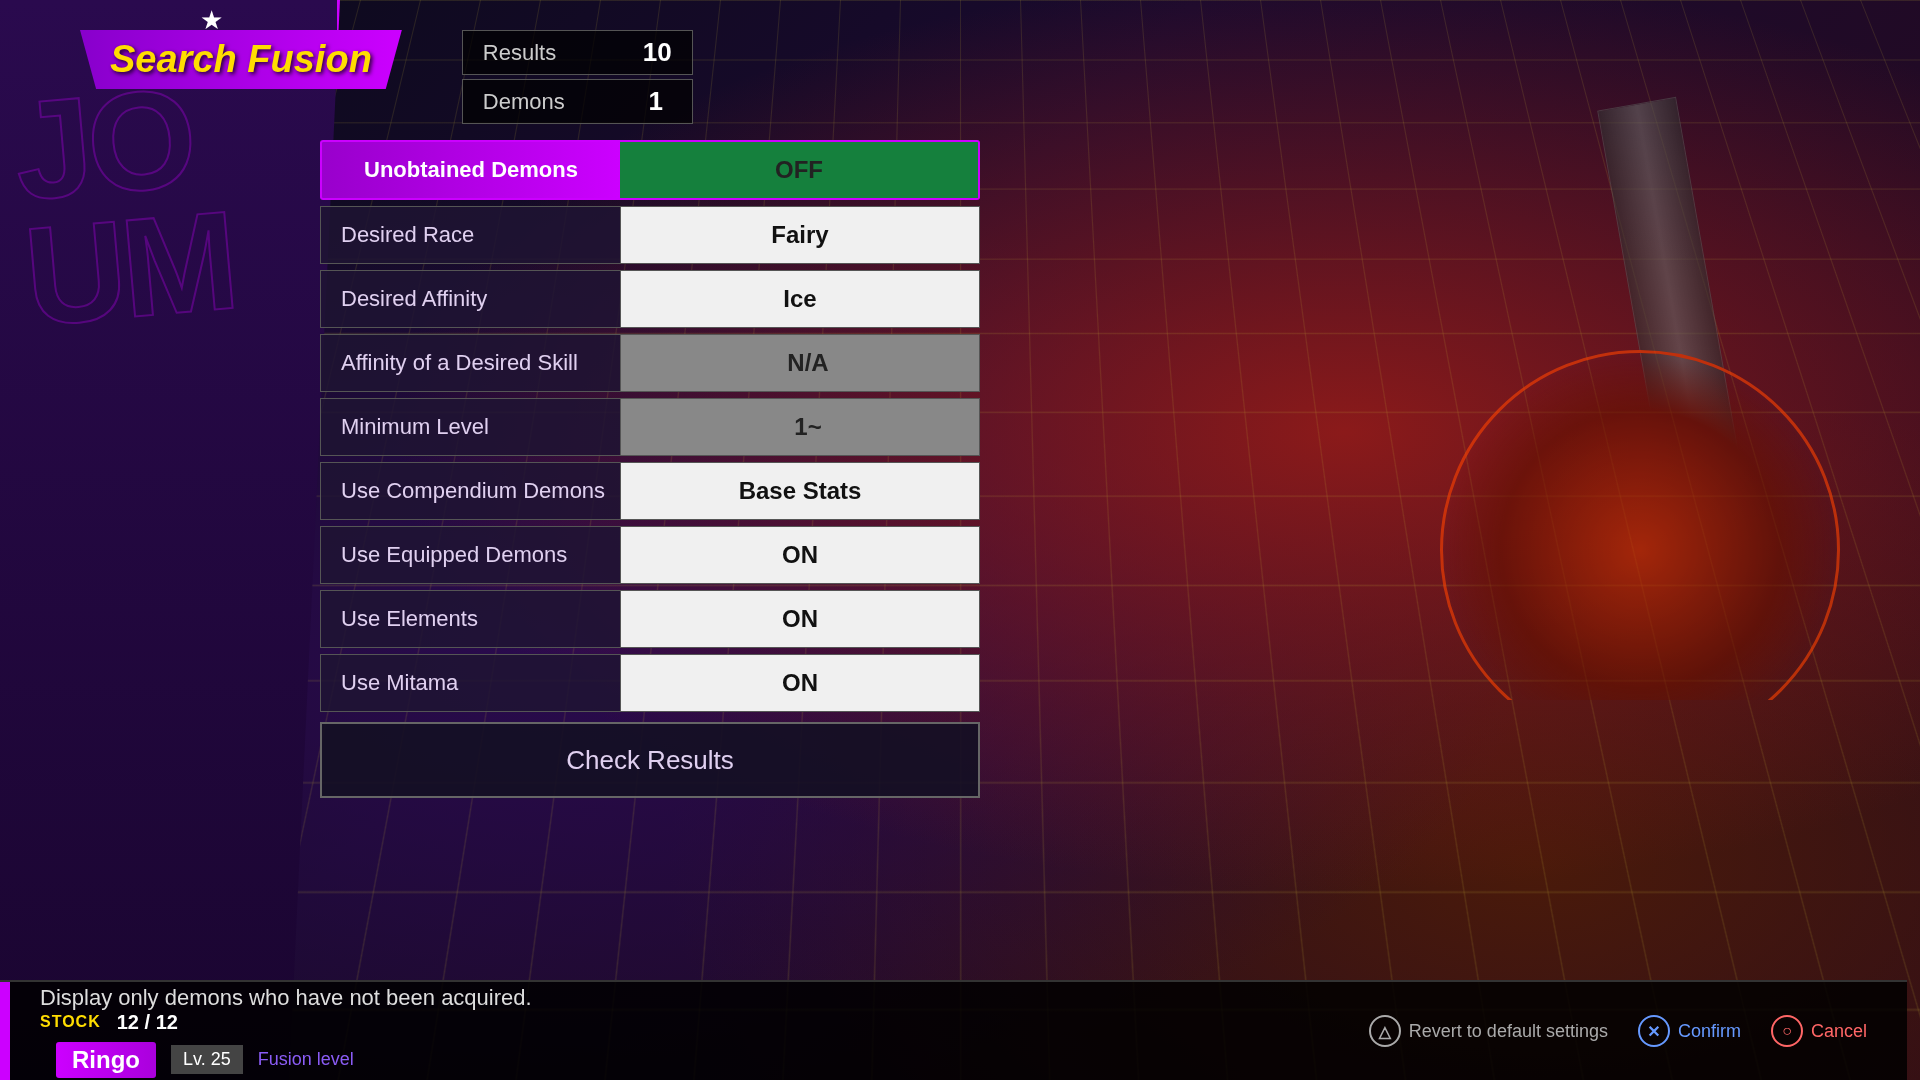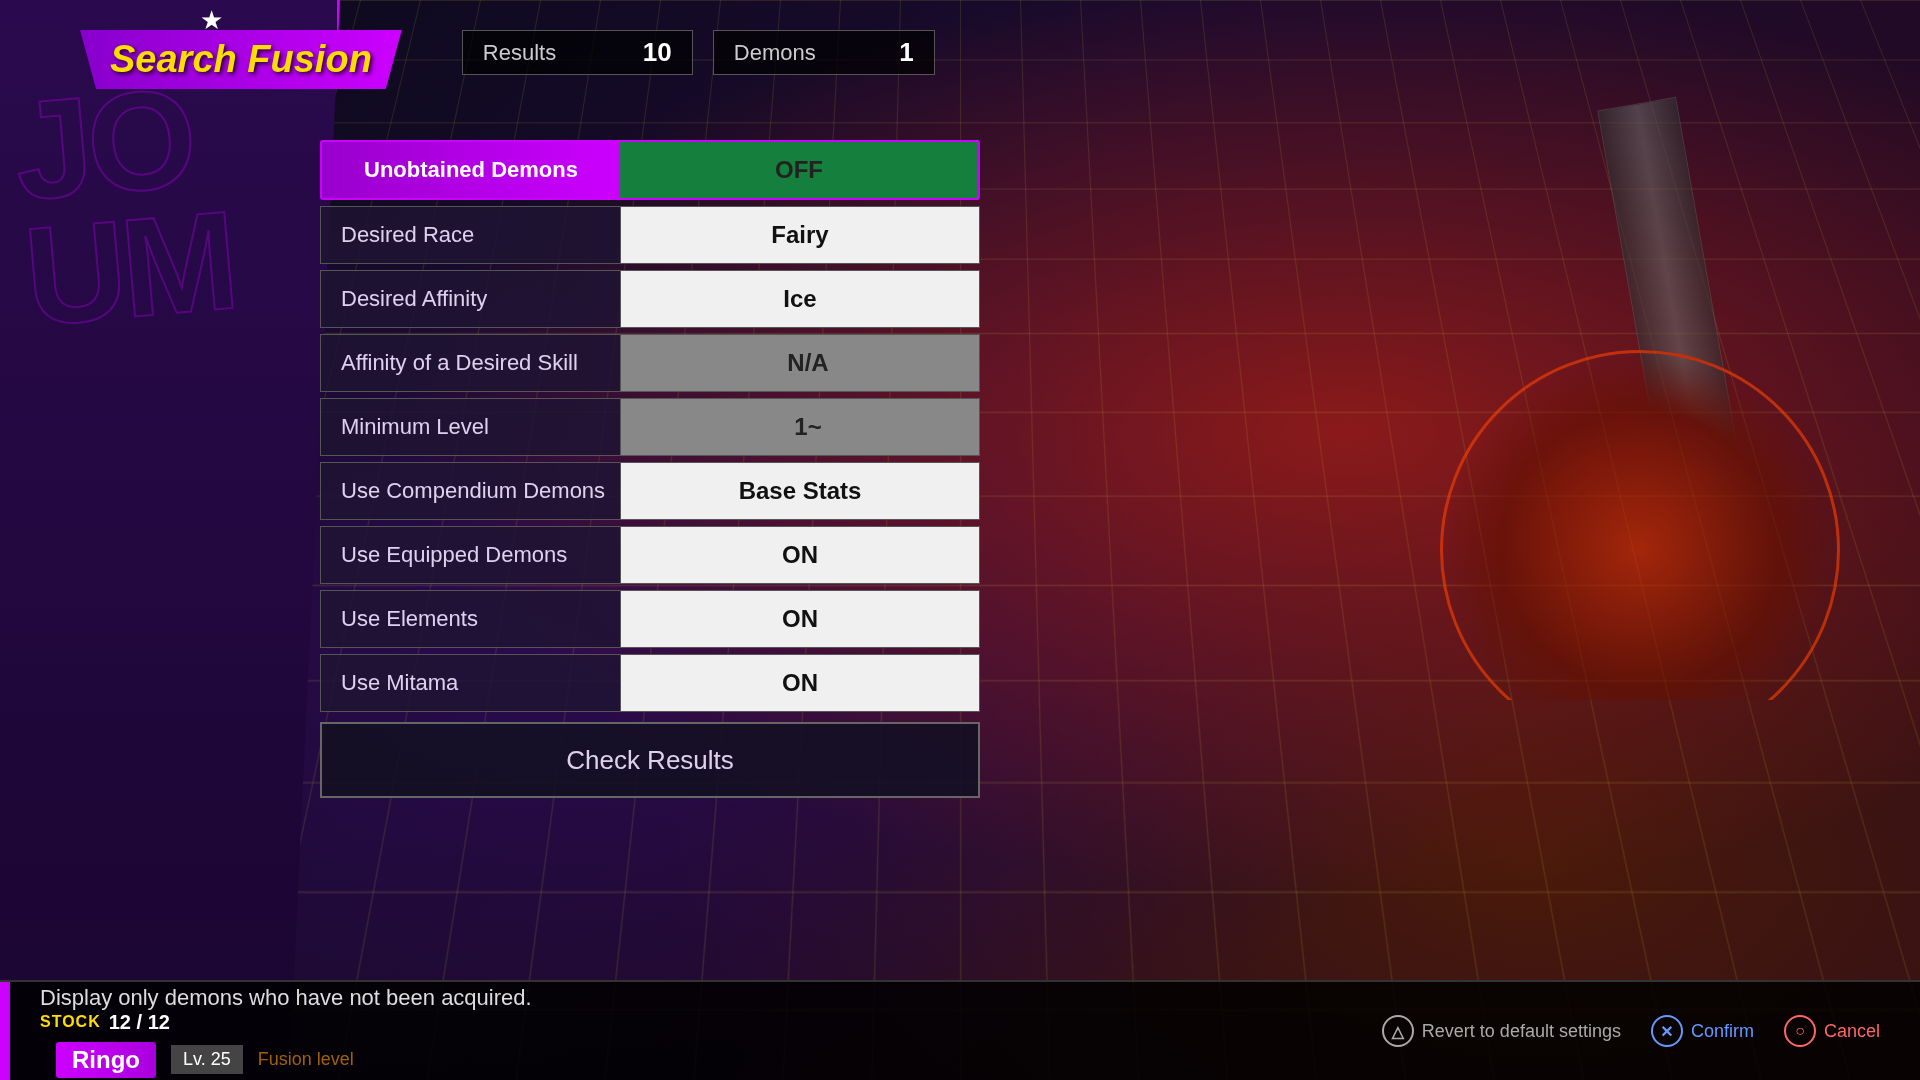--- a/index.html
+++ b/index.html
@@ -82,21 +82,22 @@
     .title-text {
       font-size: 38px;
       font-weight: 900;
       color: #ffdd00;
       text-shadow: 2px 2px 4px rgba(0,0,0,0.8);
       font-style: italic;
     }
 
     .stats-area {
       display: flex;
-      gap: 20px;
+      flex-direction: column;
+      gap: 4px;
     }
 
     .stat-row {
       display: flex;
       align-items: center;
       background: rgba(0,0,0,0.7);
       border: 1px solid #555;
     }
 
     .stat-label {
@@ -213,21 +214,21 @@
       display: flex;
       align-items: center;
       justify-content: center;
     }
 
     
     .bottom-bar {
       position: absolute;
       bottom: 0;
       left: 0;
-      right: 0;
+      right: 13px;
       height: 100px;
       background: rgba(0,0,0,0.85);
       border-top: 2px solid #333;
       display: flex;
       align-items: center;
     }
 
     .bottom-left-accent {
       width: 10px;
       height: 100%;
@@ -262,28 +263,28 @@
     }
 
     .char-level {
       background: #444;
       color: #fff;
       font-size: 18px;
       padding: 4px 12px;
     }
 
     .char-desc {
-      color: #a16207;
+      color: #8b5cf6;
       font-size: 18px;
     }
 
     .stock-area {
       display: flex;
       align-items: center;
-      gap: 8px;
+      gap: 16px;
       margin-bottom: 4px;
     }
 
     .stock-label {
       color: #ffdd00;
       font-size: 16px;
       font-weight: 700;
       letter-spacing: 1px;
     }
 

